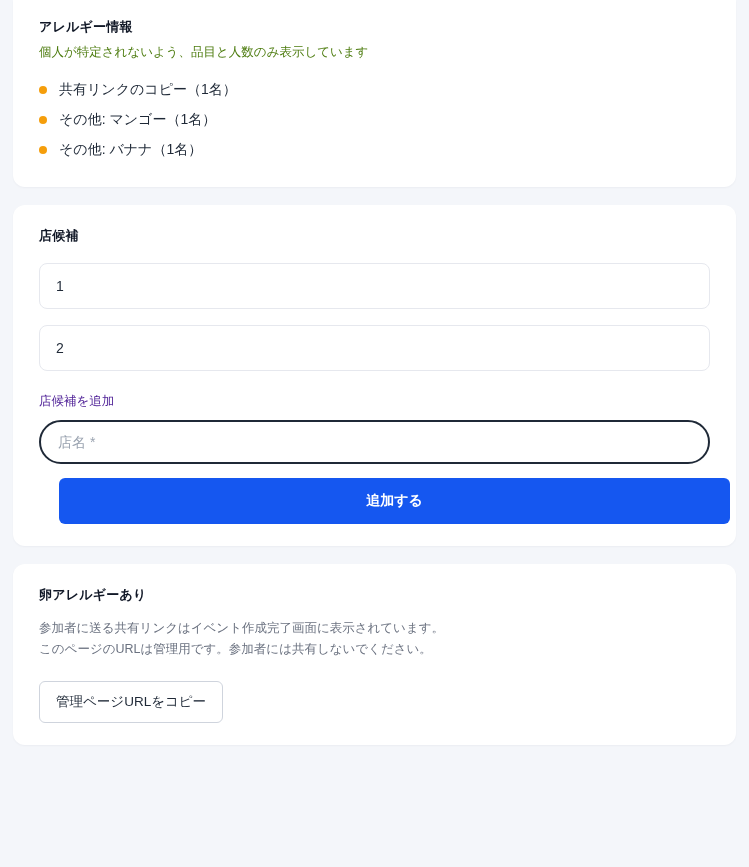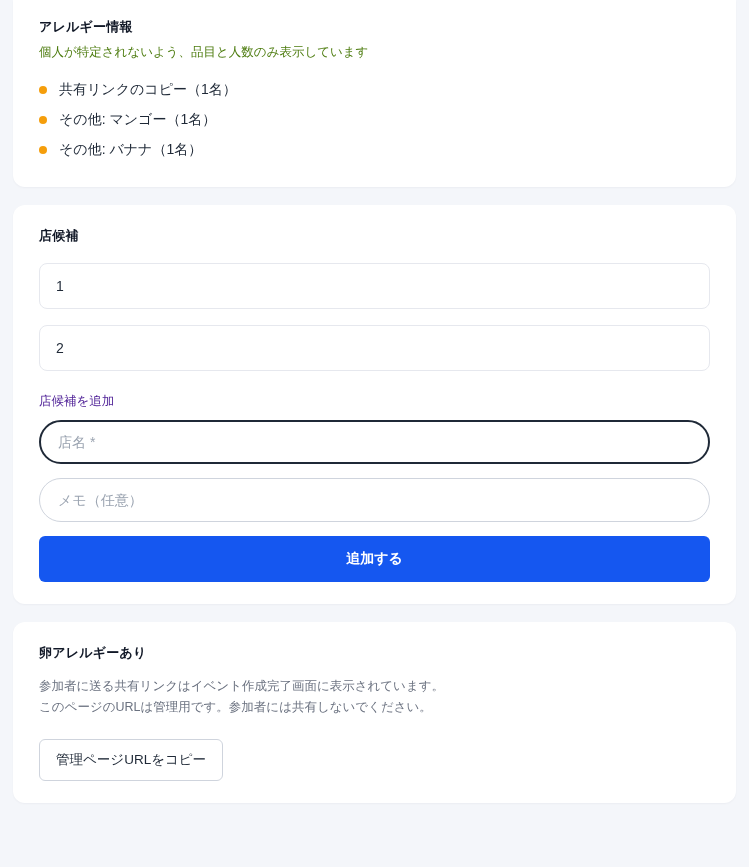--- a/index.html
+++ b/index.html
@@ -103,20 +103,21 @@
     border: none;
     border-radius: 6px;
     background: #1557f0;
     color: #ffffff;
     font-size: 14px;
     font-weight: bold;
     font-family: "Liberation Sans", sans-serif;
     padding: 14px 0;
     cursor: pointer;
     margin-top: 4px;
+    margin-left: 20px;
   }
 
   
   .share-card .card-title { margin-bottom: 14px; }
   .share-text {
     font-size: 12.5px;
     color: #6b7280;
     line-height: 1.7;
     margin: 0 0 20px 0;
   }
@@ -158,21 +159,20 @@
 
   <div class="card shop-card">
     <h2 class="card-title">店候補</h2>
 
     <div class="shop-row">1</div>
     <div class="shop-row">2</div>
 
     <div class="add-label">店候補を追加</div>
 
     <input class="field focused" type="text" placeholder="店名 *" style="">
-    <input class="field" type="text" placeholder="メモ（任意）" style="">
 
     <button class="primary-btn">追加する</button>
   </div>
 
   <div class="card share-card">
     <h2 class="card-title">卵アレルギーあり</h2>
     <p class="share-text">
       <span>参加者に送る共有リンクはイベント作成完了画面に表示されています。</span><br>
       <span>このページのURLは管理用です。参加者には共有しないでください。</span>
     </p>

